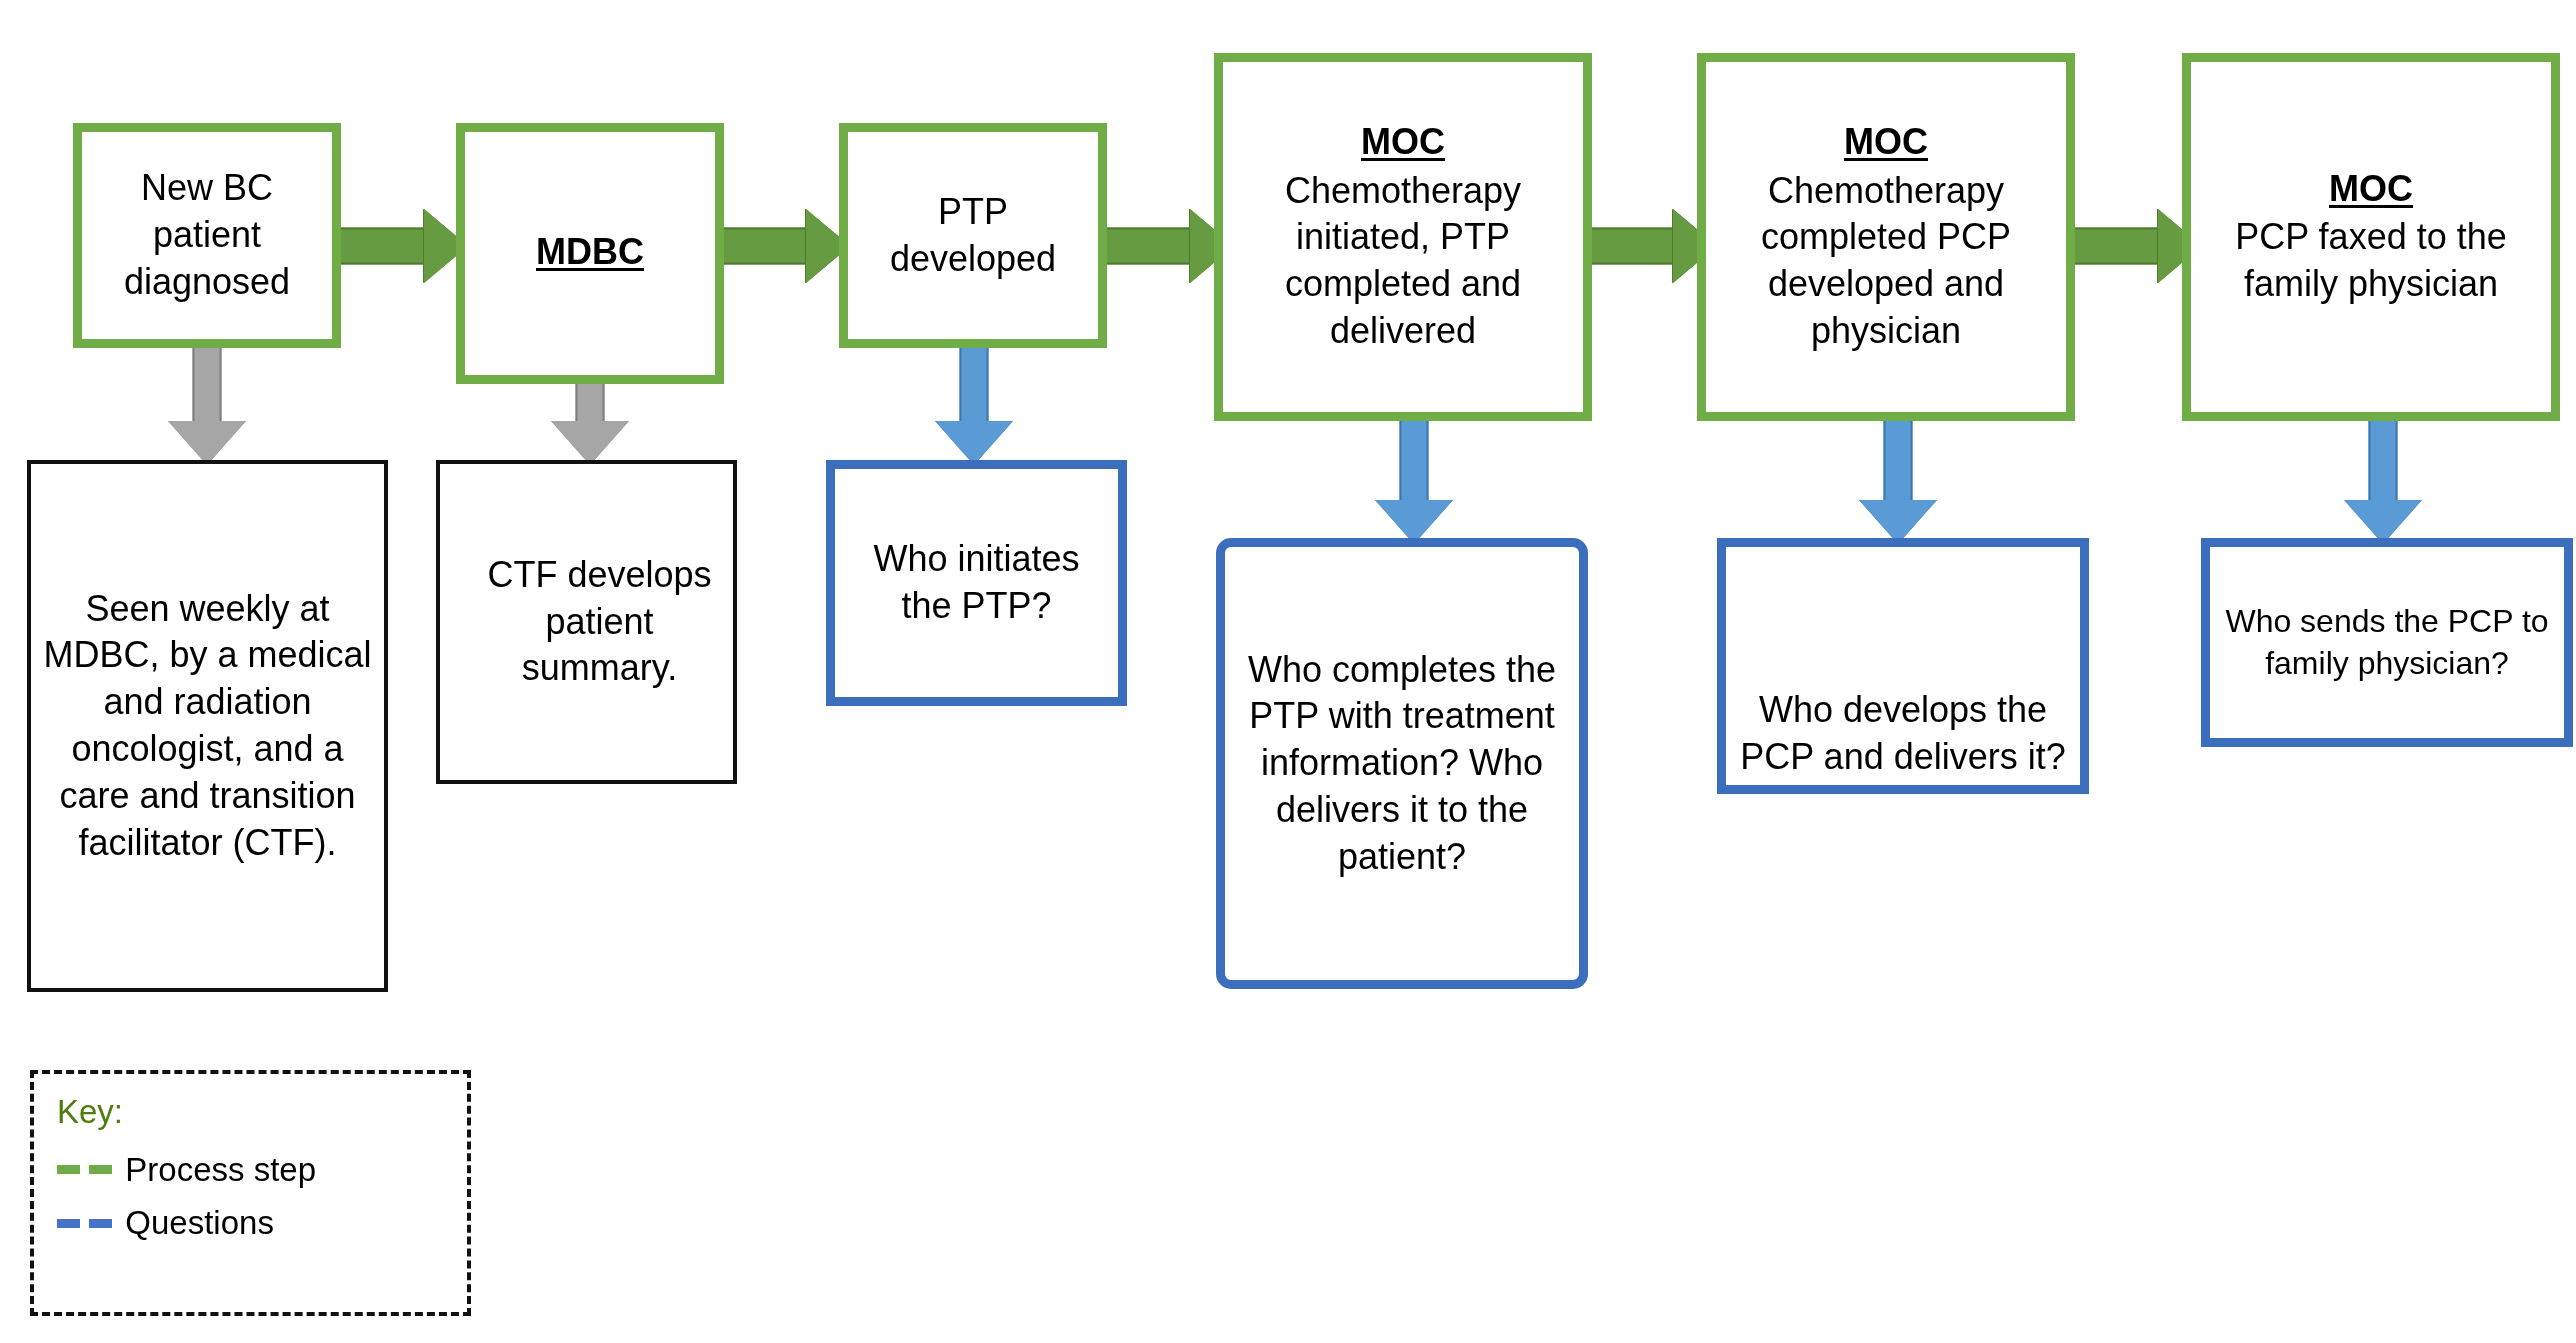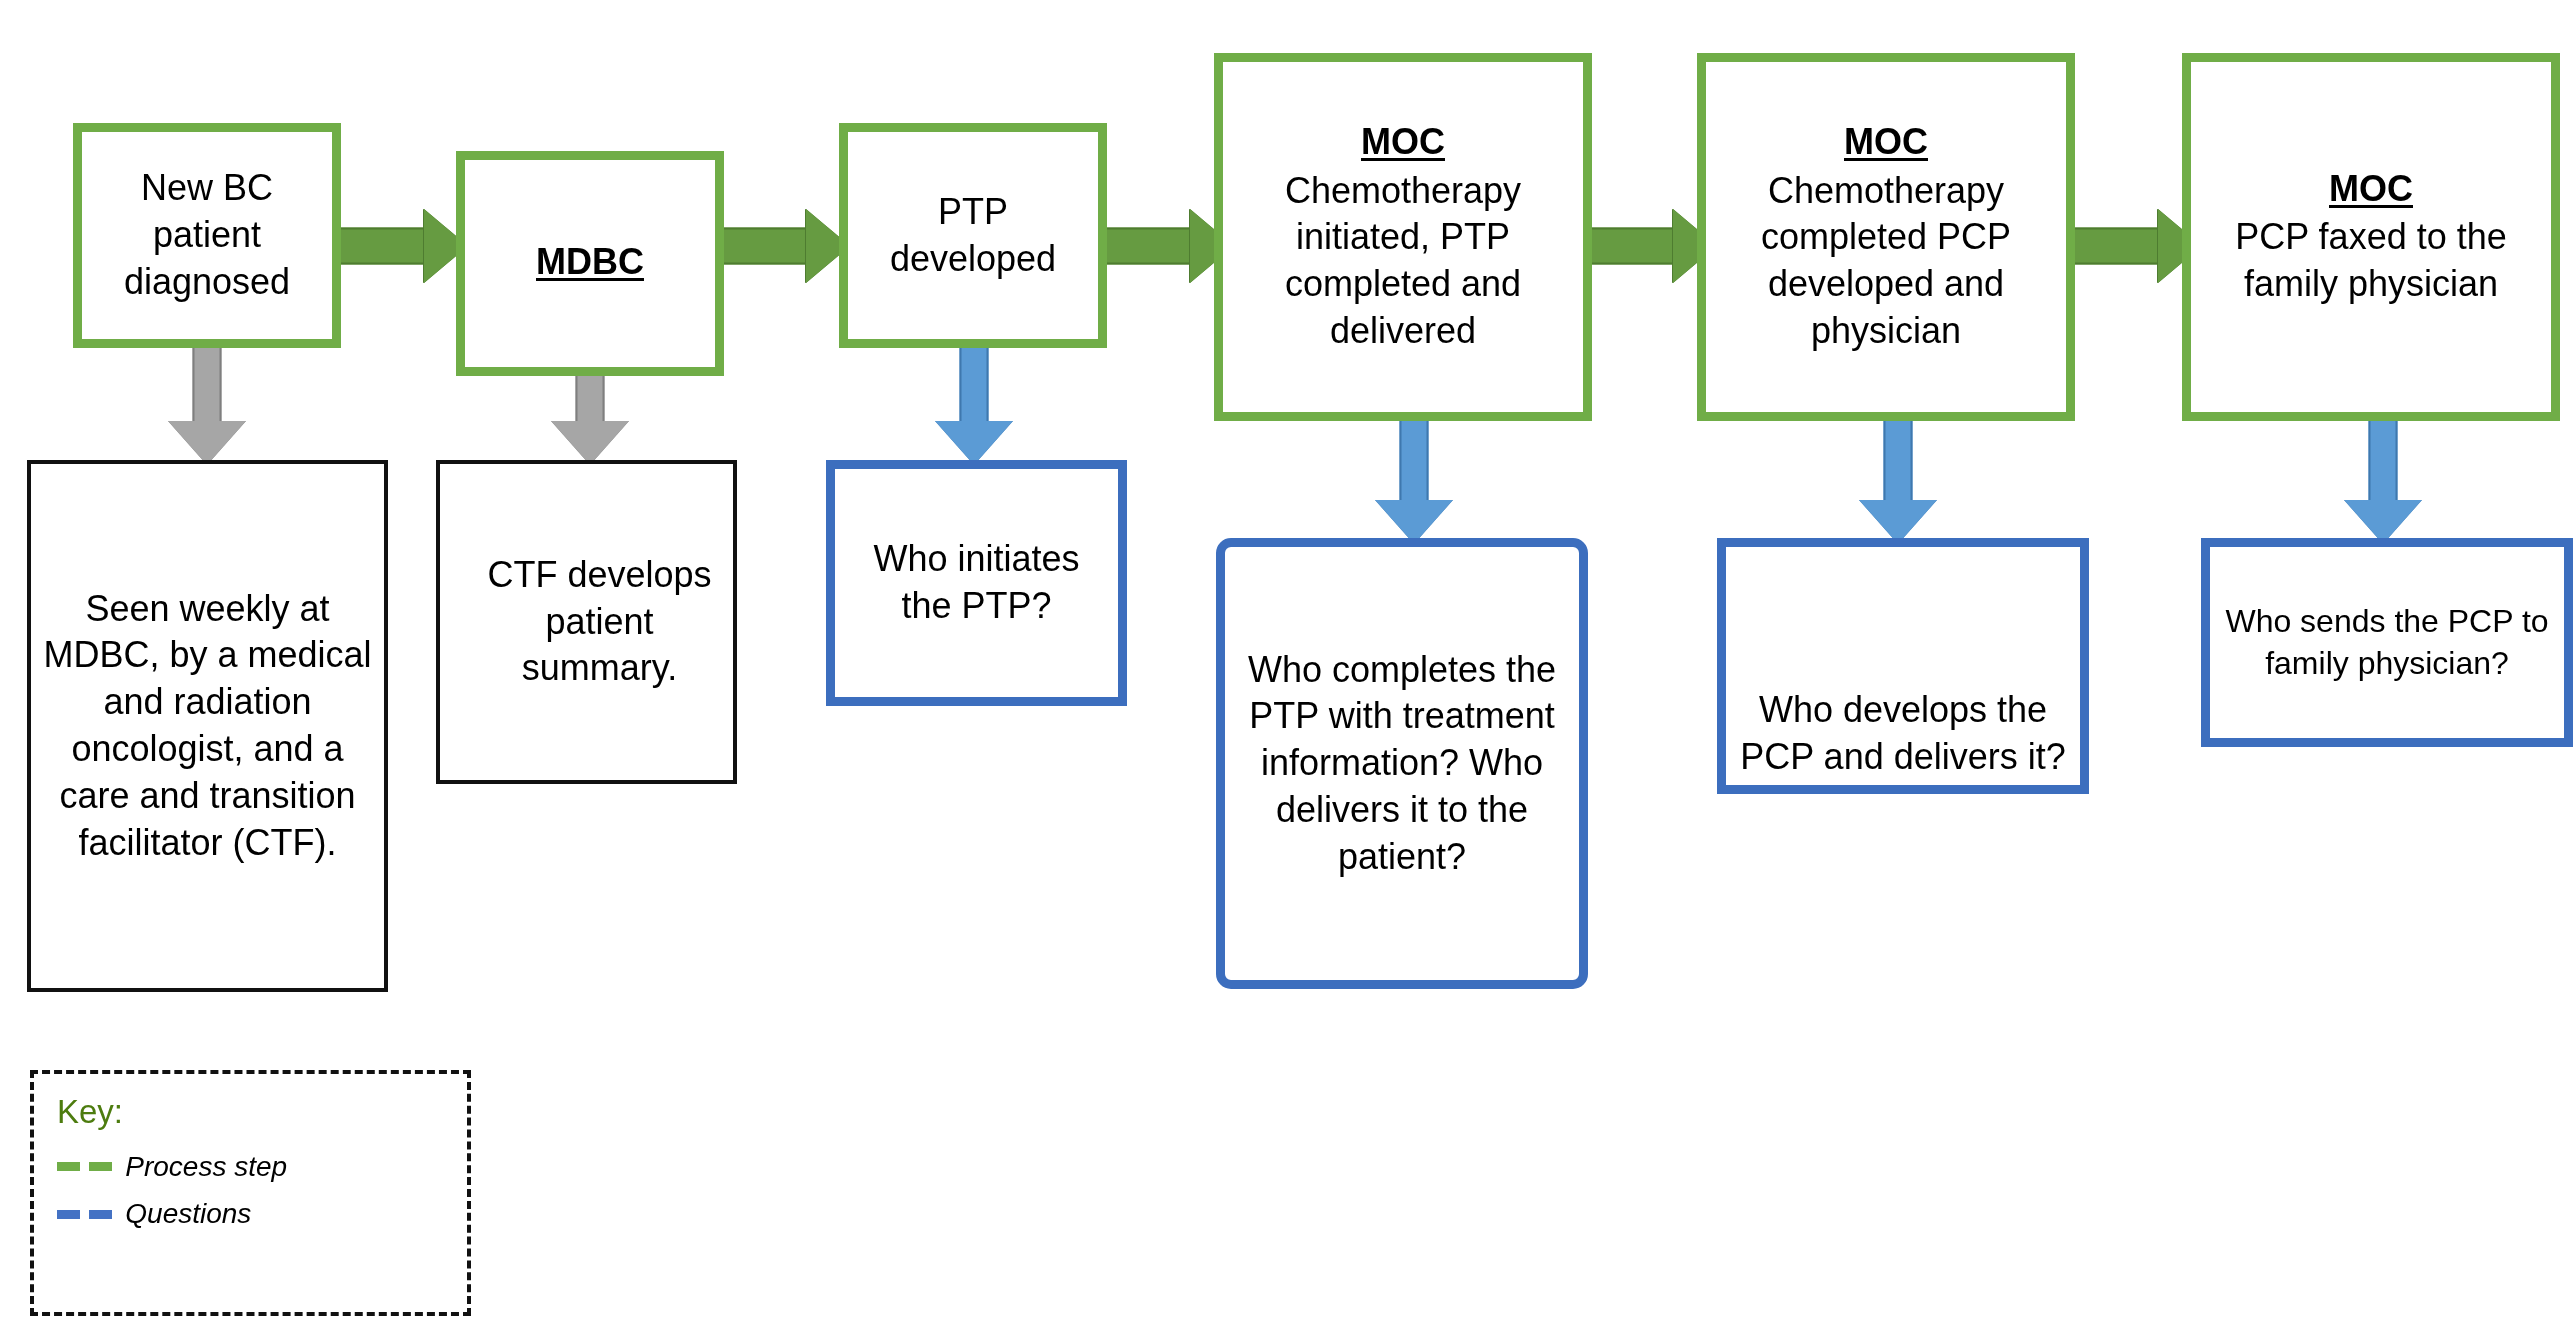--- a/index.html
+++ b/index.html
@@ -149,21 +149,21 @@
     position: absolute;
     top: 0;
     height: 9.3px;
     width: 23px;
     background: currentColor;
   }
   .key-dash::before { left: 0; }
   .key-dash::after  { left: 31.5px; }
   .key-dash-green { color: #70AD47; }
   .key-dash-blue  { color: #4472C4; }
-  .key-label { font-size: 28px; color: #000000; font-style: italic; }
+  .key-label { font-size: 33px; color: #000000; }
 </style>
 </head>
 <body>
 
 <div id="canvas">
 
   <div class="harrow" style="left:341px; top:209px; width:127px; height:74px;">
     <div class="shaft" style="width:86px;"></div>
     <div class="head"></div>
   </div>
@@ -215,21 +215,21 @@
 
   <div class="varrow varrow-blue" style="left:2344px; top:419px; width:77px; height:125px;">
     <div class="shaft" style="height:83px;"></div>
     <div class="head"></div>
   </div>
 
   <div class="box box-green" style="left:73px; top:123px; width:268px; height:225px; font-size:36px;">
     <span class="txt">New BC patient diagnosed</span>
   </div>
 
-  <div class="box box-green" style="left:456px; top:123px; width:268px; height:225px; font-size:36px;margin-top:28px;">
+  <div class="box box-green" style="left:456px; top:123px; width:268px; height:261px; font-size:36px;">
     <span class="txt">
       <span class="hdr">MDBC</span>
     </span>
   </div>
 
   <div class="box box-green" style="left:839px; top:123px; width:268px; height:225px; font-size:36px;">
     <span class="txt">PTP developed</span>
   </div>
 
   <div class="box box-green" style="left:1214px; top:53px; width:378px; height:368px; font-size:36px;">

